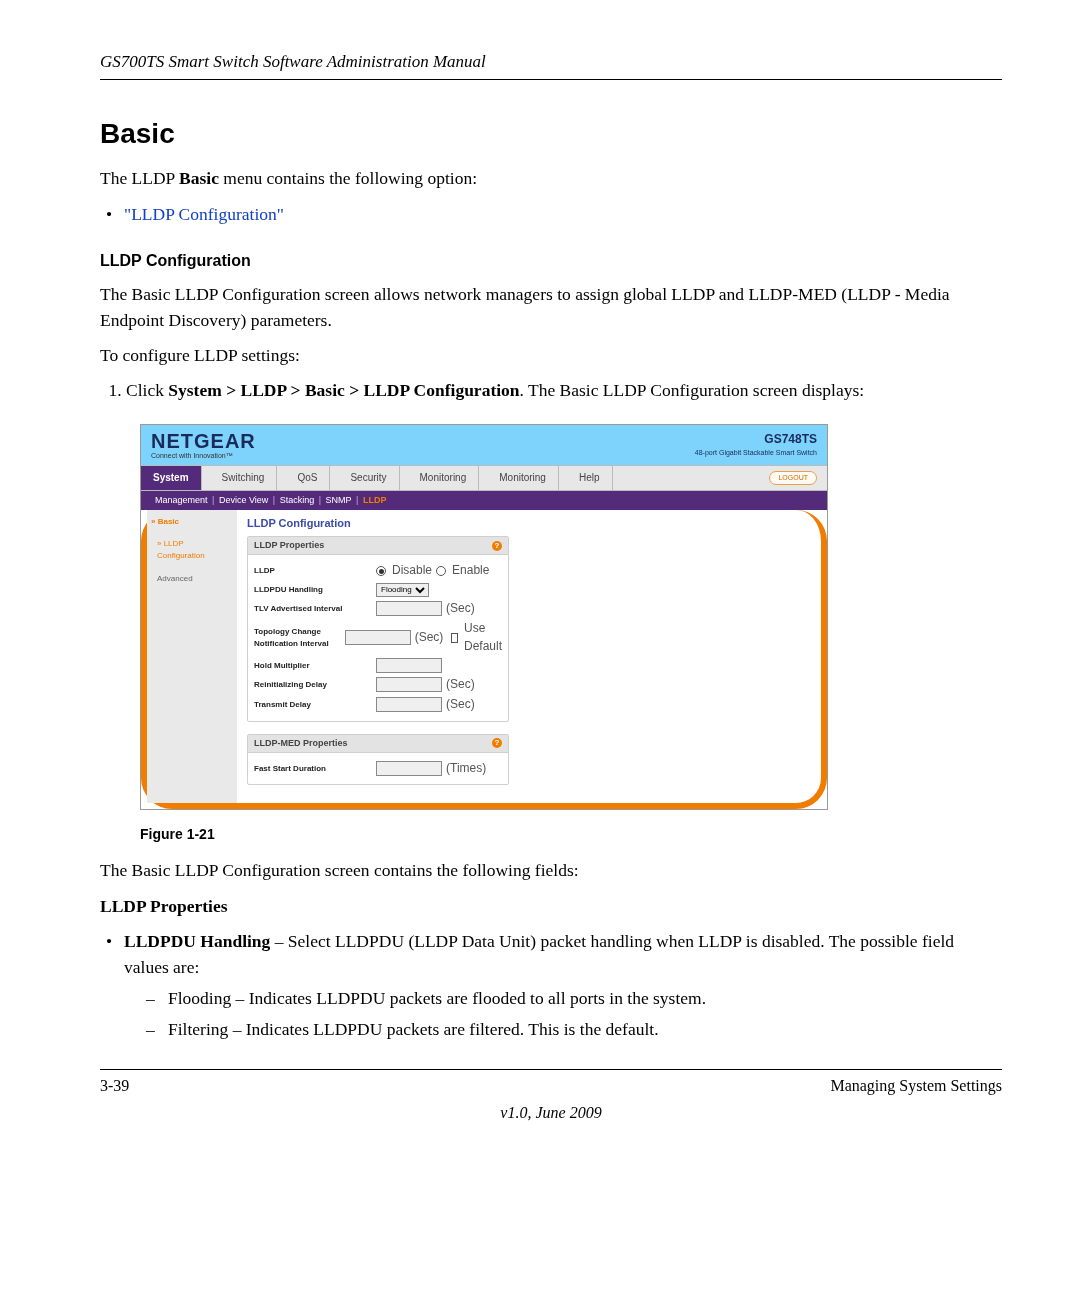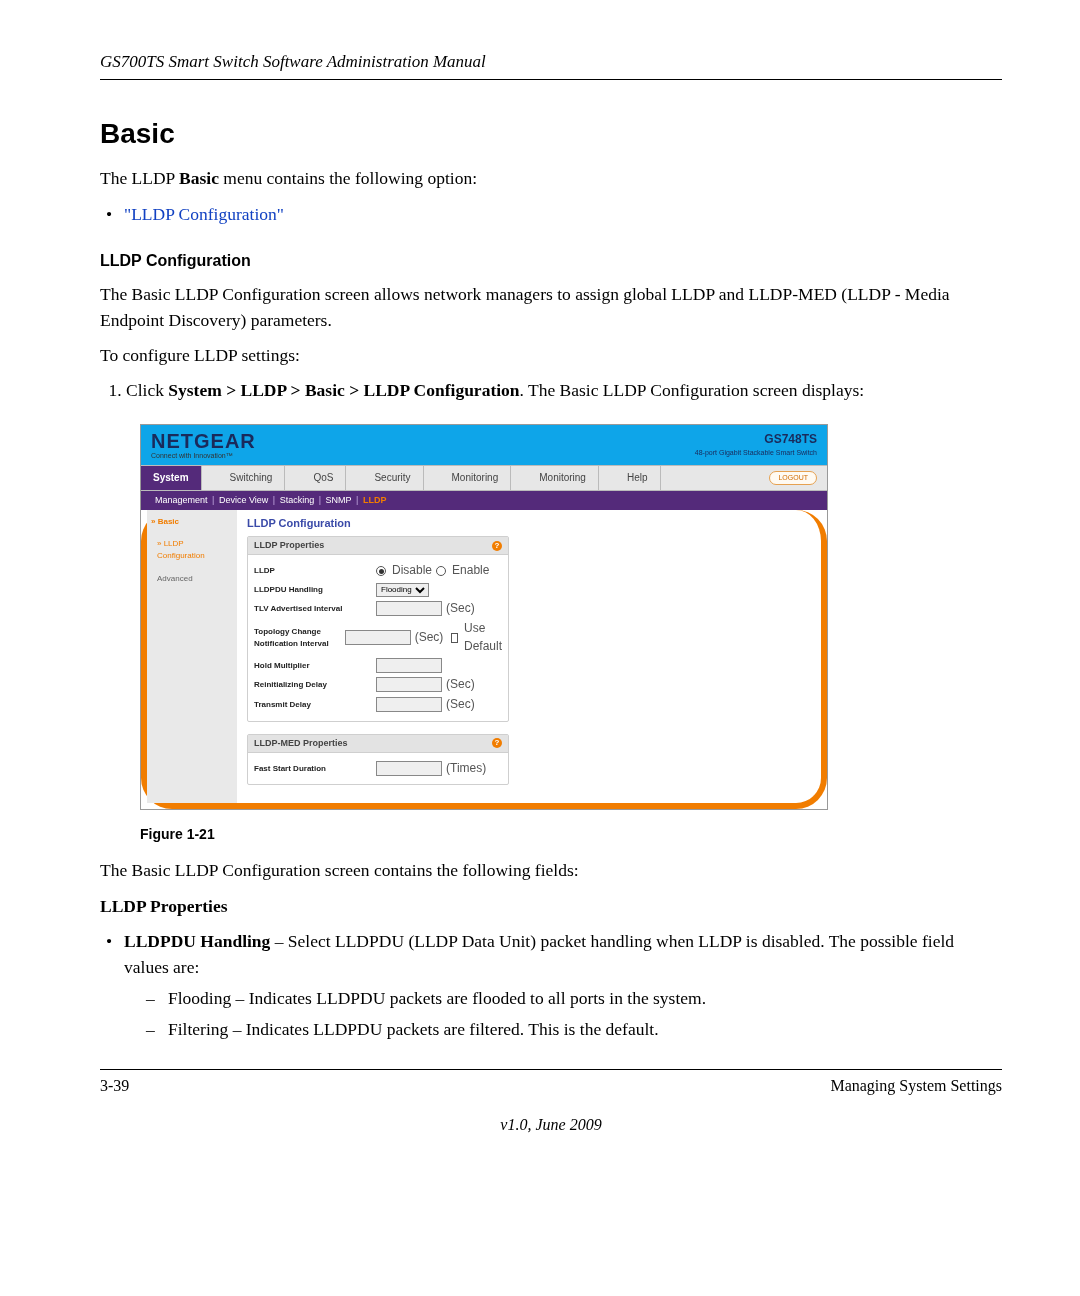--- a/index.html
+++ b/index.html
@@ -55,44 +55,44 @@
   .footer-row {
     display: flex;
     justify-content: space-between;
     font-size: 16px;
     margin-top: 4px;
   }
   .footer-center {
     text-align: center;
     font-style: italic;
     font-size: 16px;
-    margin-top: 16px;
+    margin-top: 4px;
   }
 
   
   .fig {
     width: 686px;
     margin: 20px 0 0 40px;
     border: 1px solid #999;
     background: #fff;
     font-family: Arial, Helvetica, sans-serif;
     font-size: 9px;
     color: #222;
     position: relative;
   }
   .fig .brandbar {
     display: flex; justify-content: space-between; align-items: flex-start;
-    padding: 6px 10px 4px 10px; background: #0ea5e9;
+    padding: 6px 10px 4px 10px; background: #7dd3fc;
   }
   .fig .brand { font-weight: bold; font-size: 20px; color: #1a2a5b; letter-spacing: 1px; line-height: 1; }
   .fig .brand-sub { font-size: 7px; color: #333; }
   .fig .model { text-align: right; font-size: 7px; color: #1a2a5b; }
   .fig .model .mn { font-weight: bold; font-size: 12px; }
   .fig .tabs {
-    display: flex; align-items: center; gap: 16px;
+    display: flex; align-items: center; gap: 8px;
     background: #e7e7e7; padding: 0; border-top: 1px solid #bbb; border-bottom: 1px solid #bbb;
   }
   .fig .tab {
     padding: 5px 12px; font-size: 10px; color: #444; border-right: 1px solid #bbb;
   }
   .fig .tab.active { background: #542a7a; color: #fff; font-weight: bold; }
   .fig .logout {
     margin-left: auto; margin-right: 10px;
     font-size: 7px; color: #d06a00; border: 1px solid #e6a150;
     border-radius: 8px; padding: 1px 8px; background: #fffaf2;

